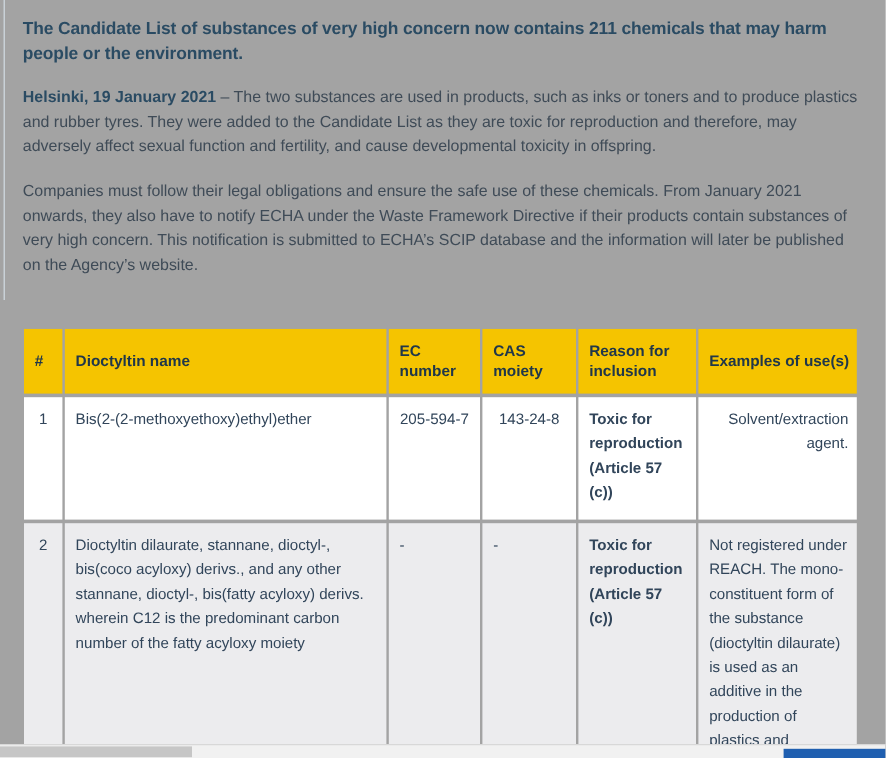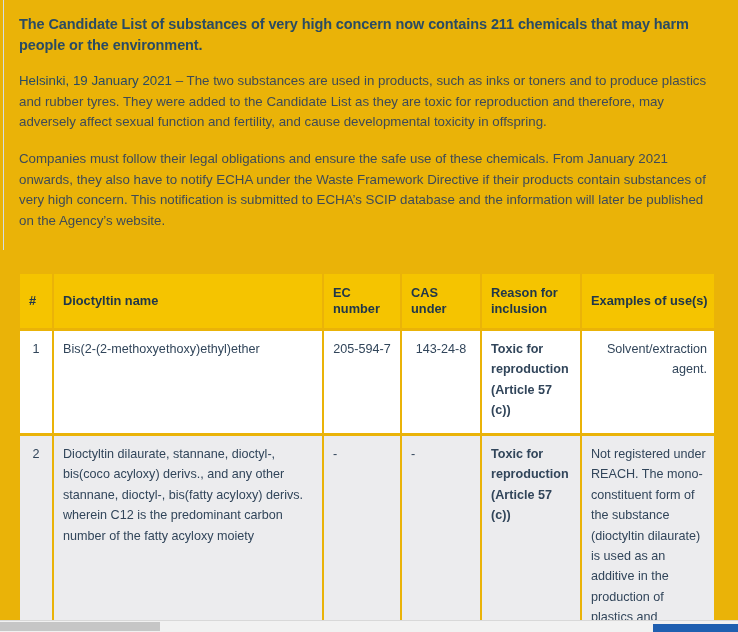--- a/index.html
+++ b/index.html
@@ -11,21 +11,21 @@
     width: 738px;
     height: 632px;
     overflow: hidden;
     font-family: "Liberation Sans", sans-serif;
   }
 
   #page {
     position: relative;
     width: 738px;
     height: 632px;
-    background: #eab308;
+    background: #a3a3a3;
     overflow: hidden;
   }
 
   
   .left-rule {
     position: absolute;
     left: 3px;
     top: 0;
     width: 1px;
     height: 250px;
@@ -49,21 +49,21 @@
   }
 
   .para {
     margin: 16px 0 0 0;
     font-size: 13.3px;
     line-height: 1.55;
     color: #3f4b57;
   }
   .para b {
     color: #2a4b63;
-    font-weight: normal;
+    font-weight: bold;
   }
 
   .intro-line {
     margin: 18px 0 0 0;
     font-size: 13.3px;
     line-height: 1.5;
     color: #3f4b57;
   }
 
   
@@ -181,21 +181,21 @@
         <col class="w-ec">
         <col class="w-cas">
         <col class="w-reason">
         <col class="w-use">
       </colgroup>
       <thead>
         <tr>
           <th class="c-num">#</th>
           <th>Dioctyltin name</th>
           <th>EC number</th>
-          <th>CAS under</th>
+          <th>CAS moiety</th>
           <th>Reason for inclusion</th>
           <th>Examples of use(s)</th>
         </tr>
       </thead>
       <tbody>
         <tr class="row-1">
           <td class="c-num">1</td>
           <td class="c-name">Bis(2-(2-methoxyethoxy)ethyl)ether</td>
           <td class="c-ec">205-594-7</td>
           <td class="c-cas">143-24-8</td>

